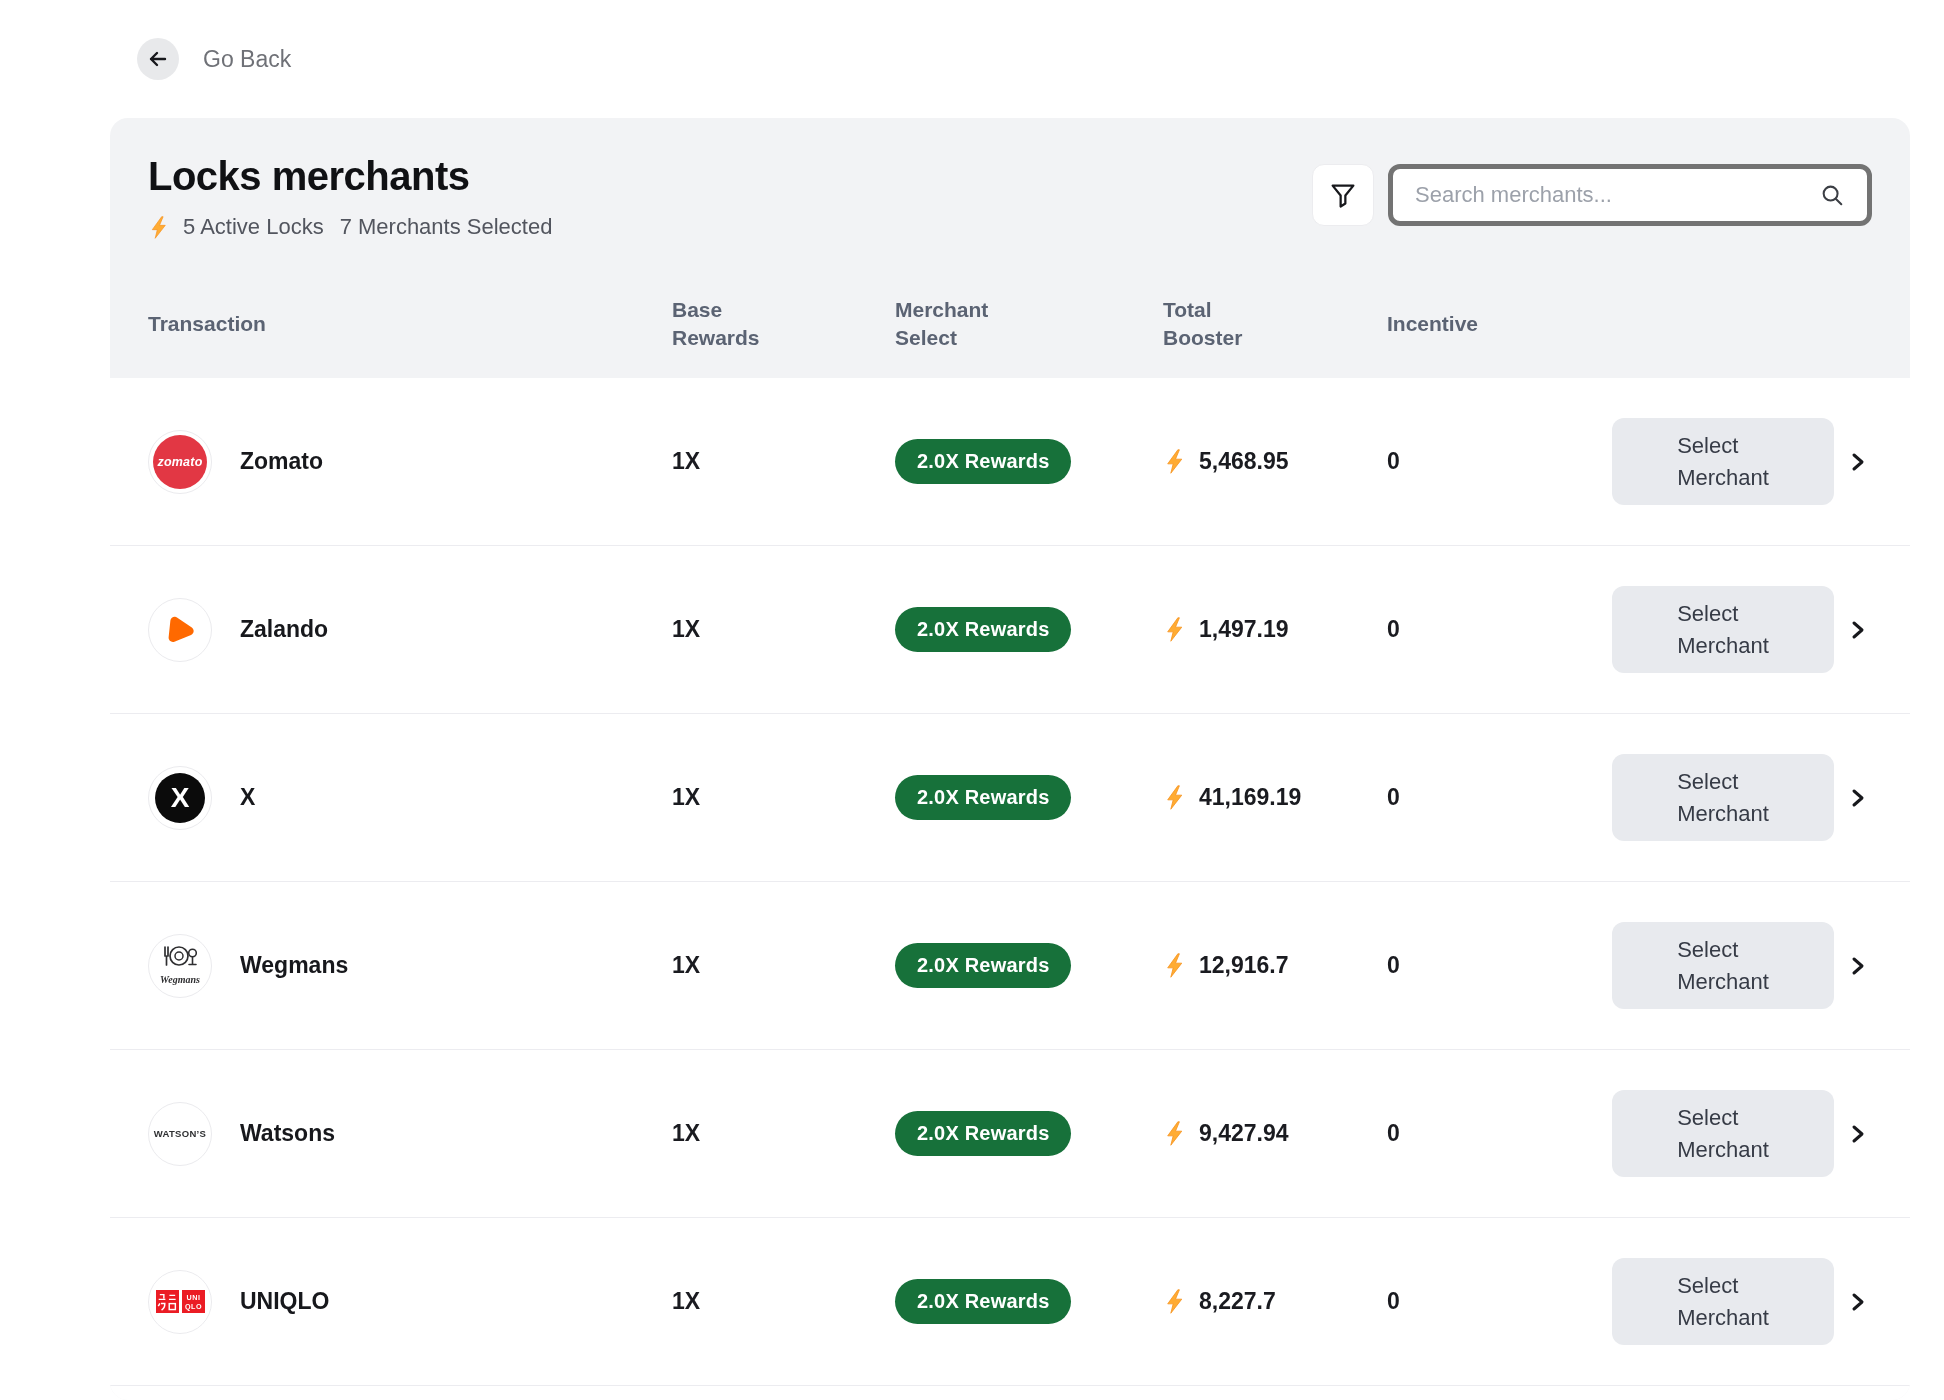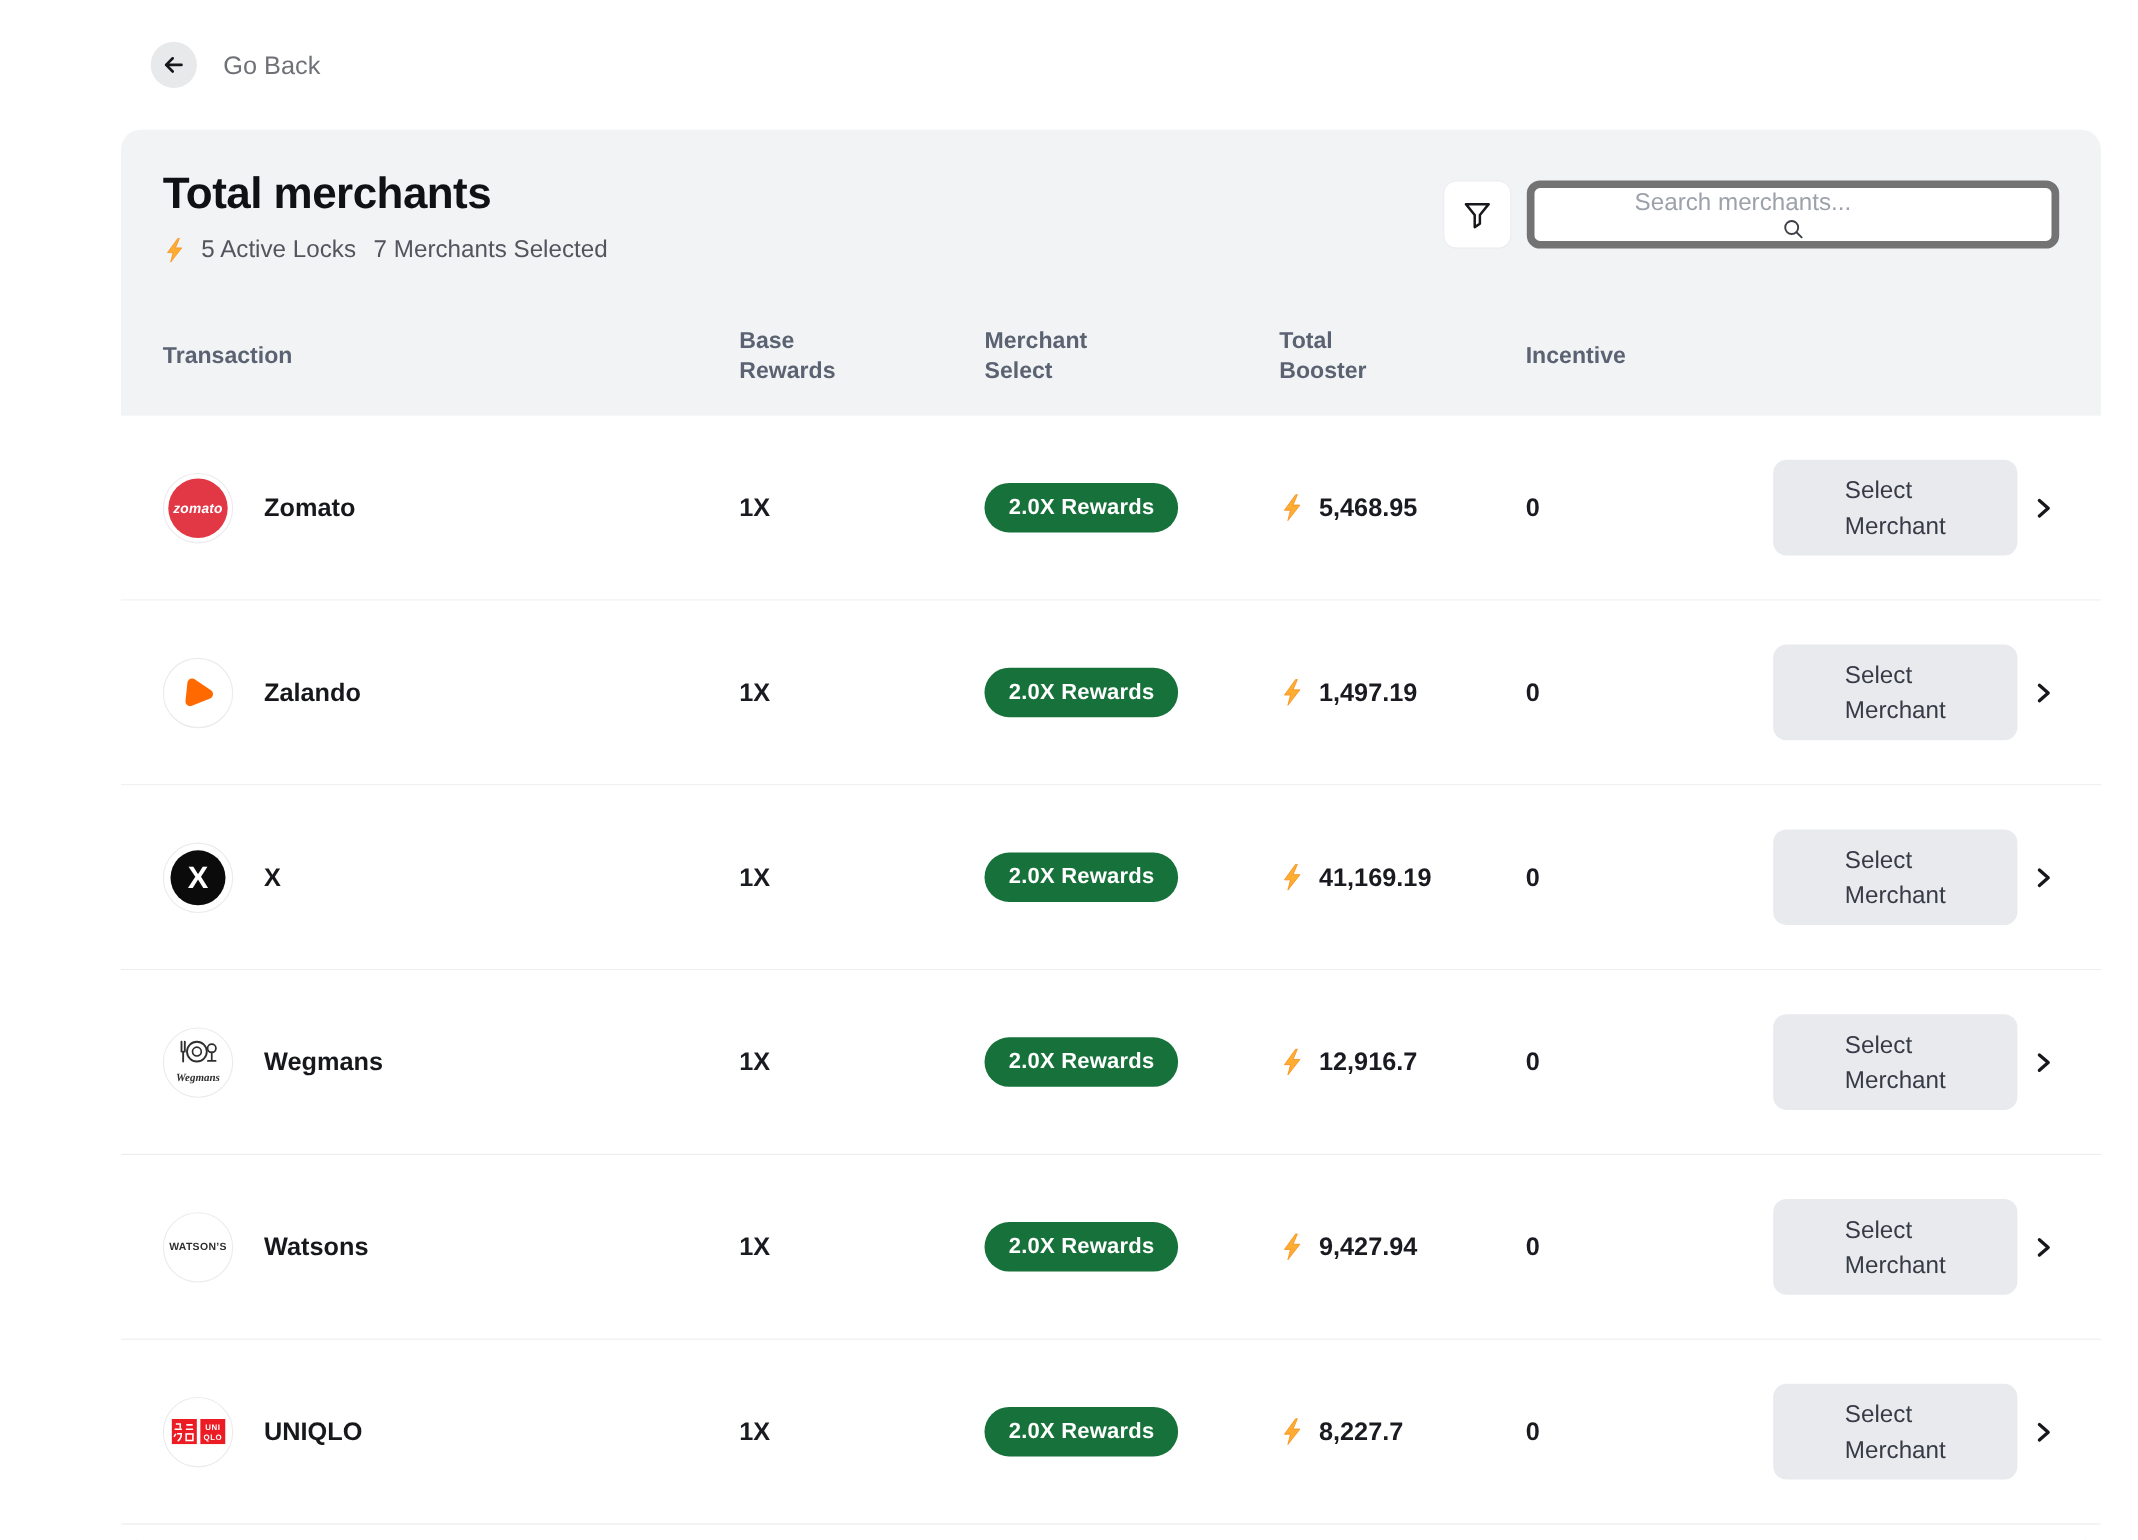--- a/index.html
+++ b/index.html
@@ -17,22 +17,22 @@
 
   .card-head { display:flex; justify-content:space-between; align-items:flex-start; padding:34px 38px 0 38px; }
   .title { font-size:40px; font-weight:800; color:#101114; letter-spacing:-0.5px; line-height:48px; }
   .subtitle { margin-top:14px; display:flex; align-items:center; gap:12px; height:26px; }
   .subtitle-text { font-size:22px; color:#52555e; font-weight:500; }
   .subtitle-text + .subtitle-text { margin-left:4px; }
 
   .head-right { display:flex; gap:14px; margin-top:12px; }
   .filter-btn { width:62px; height:62px; background:#ffffff; border:1px solid #ececef; border-radius:12px;
                 display:flex; align-items:center; justify-content:center; cursor:pointer; }
-  .search-box { width:484px; height:62px; background:#ffffff; border:7px solid #737373; border-radius:12px;
-                display:flex; align-items:center; padding:0 22px;flex-direction:column; }
+  .search-box { width:484px; height:62px; background:#ffffff; border:5px solid #737373; border-radius:12px;
+                display:flex; align-items:center; padding:0 22px; }
   .search-input { flex:1; border:none; outline:none; font-size:22px; color:#2b2d33; background:transparent;
                   font-family:"Liberation Sans", sans-serif; }
   .search-input::placeholder { color:#9ca1aa; }
 
   
   .grid-cols { display:grid; grid-template-columns:524px 223px 268px 224px 225px 1fr; align-items:center; }
   .table-header { margin-top:30px; height:108px; padding:0 38px; }
   .th { font-size:21px; font-weight:600; color:#5b6373; line-height:1.35; width:min-content; white-space:normal; }
   .th.one-line { width:auto; white-space:nowrap; }
 
@@ -76,21 +76,21 @@
       <path d="M18 11 H4 M10 5 L4 11 L10 17" stroke="#17181c" stroke-width="2.4" stroke-linecap="round" stroke-linejoin="round"></path>
     </svg>
   </span>
   <span class="goback-text">Go Back</span>
 </div>
 
 <div class="card">
 
   <div class="card-head">
     <div>
-      <div class="title">Total merchants</div>
+      <div class="title">Locks merchants</div>
       <div class="subtitle">
         <svg width="23" height="23" viewBox="0 0 32 32">
           <path d="M19 1 L6 19 h7 l-3 12 L24 13 h-8 l5 -12 z" fill="#FFAC33" stroke="#F6921E" stroke-width="1"></path>
         </svg>
         <span class="subtitle-text">5 Active Locks</span>
         <span class="subtitle-text">7 Merchants Selected</span>
       </div>
     </div>
     <div class="head-right">
       <div class="filter-btn">

